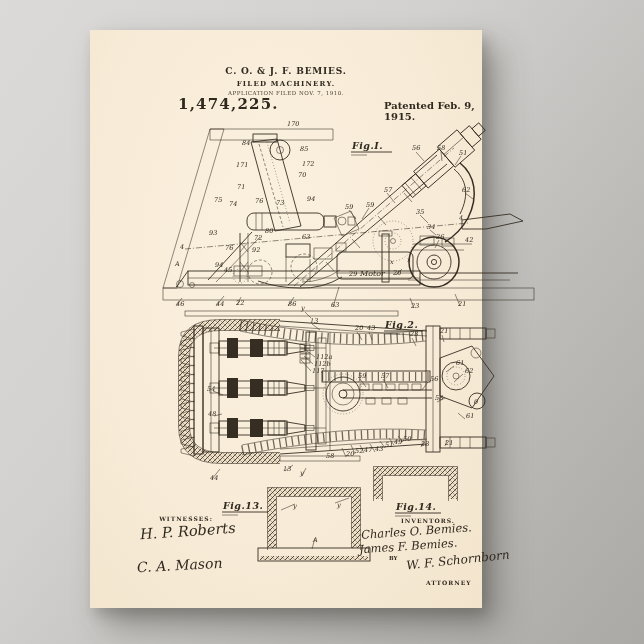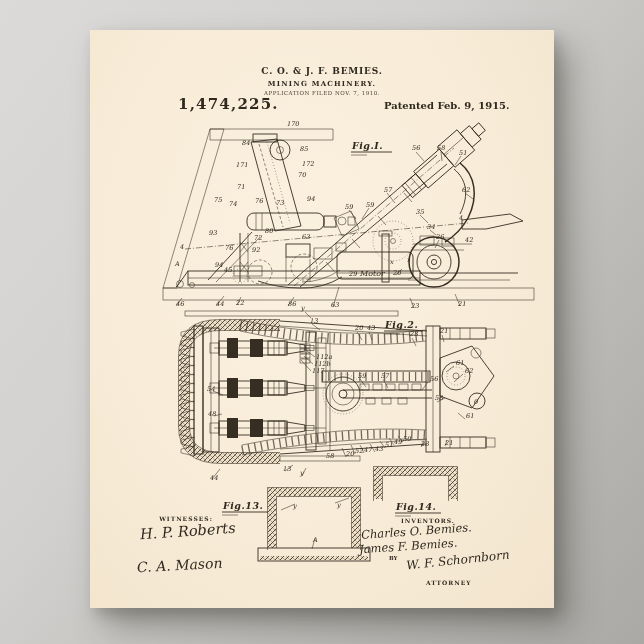--- a/index.html
+++ b/index.html
@@ -2,21 +2,21 @@
 <html><head>
 <meta charset="utf-8">
 <style>
   html,body{margin:0;padding:0;}
   body{
     width:644px;height:644px;overflow:hidden;position:relative;
     background:linear-gradient(128deg,#dbdad8 0%,#d2d1cf 38%,#bcbbb8 70%,#aaa9a6 100%);
     font-family:"DejaVu Serif", serif;
   }
   .poster{
-    position:absolute;left:90px;top:30px;width:464px;height:578px;
+    position:absolute;left:90px;top:30px;width:392px;height:578px;
     background:radial-gradient(ellipse at 45% 38%, #fbf1df 0%, #f8ecd8 55%, #f2e4cc 100%);
     box-shadow:16px 18px 30px rgba(50,45,38,0.35), 5px 7px 12px rgba(50,45,38,0.22);
   }
   .poster *{color:#30291f;}
   .abs{position:absolute;}
   .ctr{left:0;width:100%;text-align:center;}
   .h-inventors{top:36px;font-size:9px;font-weight:bold;letter-spacing:0.8px;}
   .h-title{top:49px;font-size:7px;font-weight:bold;letter-spacing:1.2px;}
   .h-app{top:60px;font-size:5.5px;letter-spacing:0.5px;color:#4a4234;}
   .h-number{left:88px;top:65px;font-size:15px;font-weight:bold;letter-spacing:1.2px;}
@@ -44,21 +44,21 @@
   .ref{font:italic 6.5px "DejaVu Serif", serif;fill:#30291f;}
   .figlab{font:bold italic 9.5px "DejaVu Serif", serif;fill:#30291f;letter-spacing:0.5px;}
   .scripttxt{font:italic 8px "DejaVu Serif", serif;fill:#30291f;}
 </style>
 </head>
 <body>
 
 <div class="poster">
 
   <div class="abs ctr h-inventors">C. O. &amp; J. F. BEMIES.</div>
-  <div class="abs ctr h-title">MINING MACHINERY.</div>
+  <div class="abs ctr h-title">FILED MACHINERY.</div>
   <div class="abs ctr h-app">APPLICATION FILED NOV. 7, 1910.</div>
   <div class="abs h-number">1,474,225.</div>
   <div class="abs h-patented">Patented Feb. 9, 1915.</div>
 
   <svg width="464" height="578" viewBox="0 0 464 578">
     <defs>
       <pattern id="stone" width="5" height="5" patternUnits="userSpaceOnUse">
         <rect width="5" height="5" fill="#eee0c8"></rect>
         <path d="M0,5 L5,0 M-1,1 L1,-1 M4,6 L6,4" stroke="#443a2b" stroke-width="0.9" fill="none"></path>
         <path d="M0,0 L5,5" stroke="#443a2b" stroke-width="0.5" opacity="0.7" fill="none"></path>

